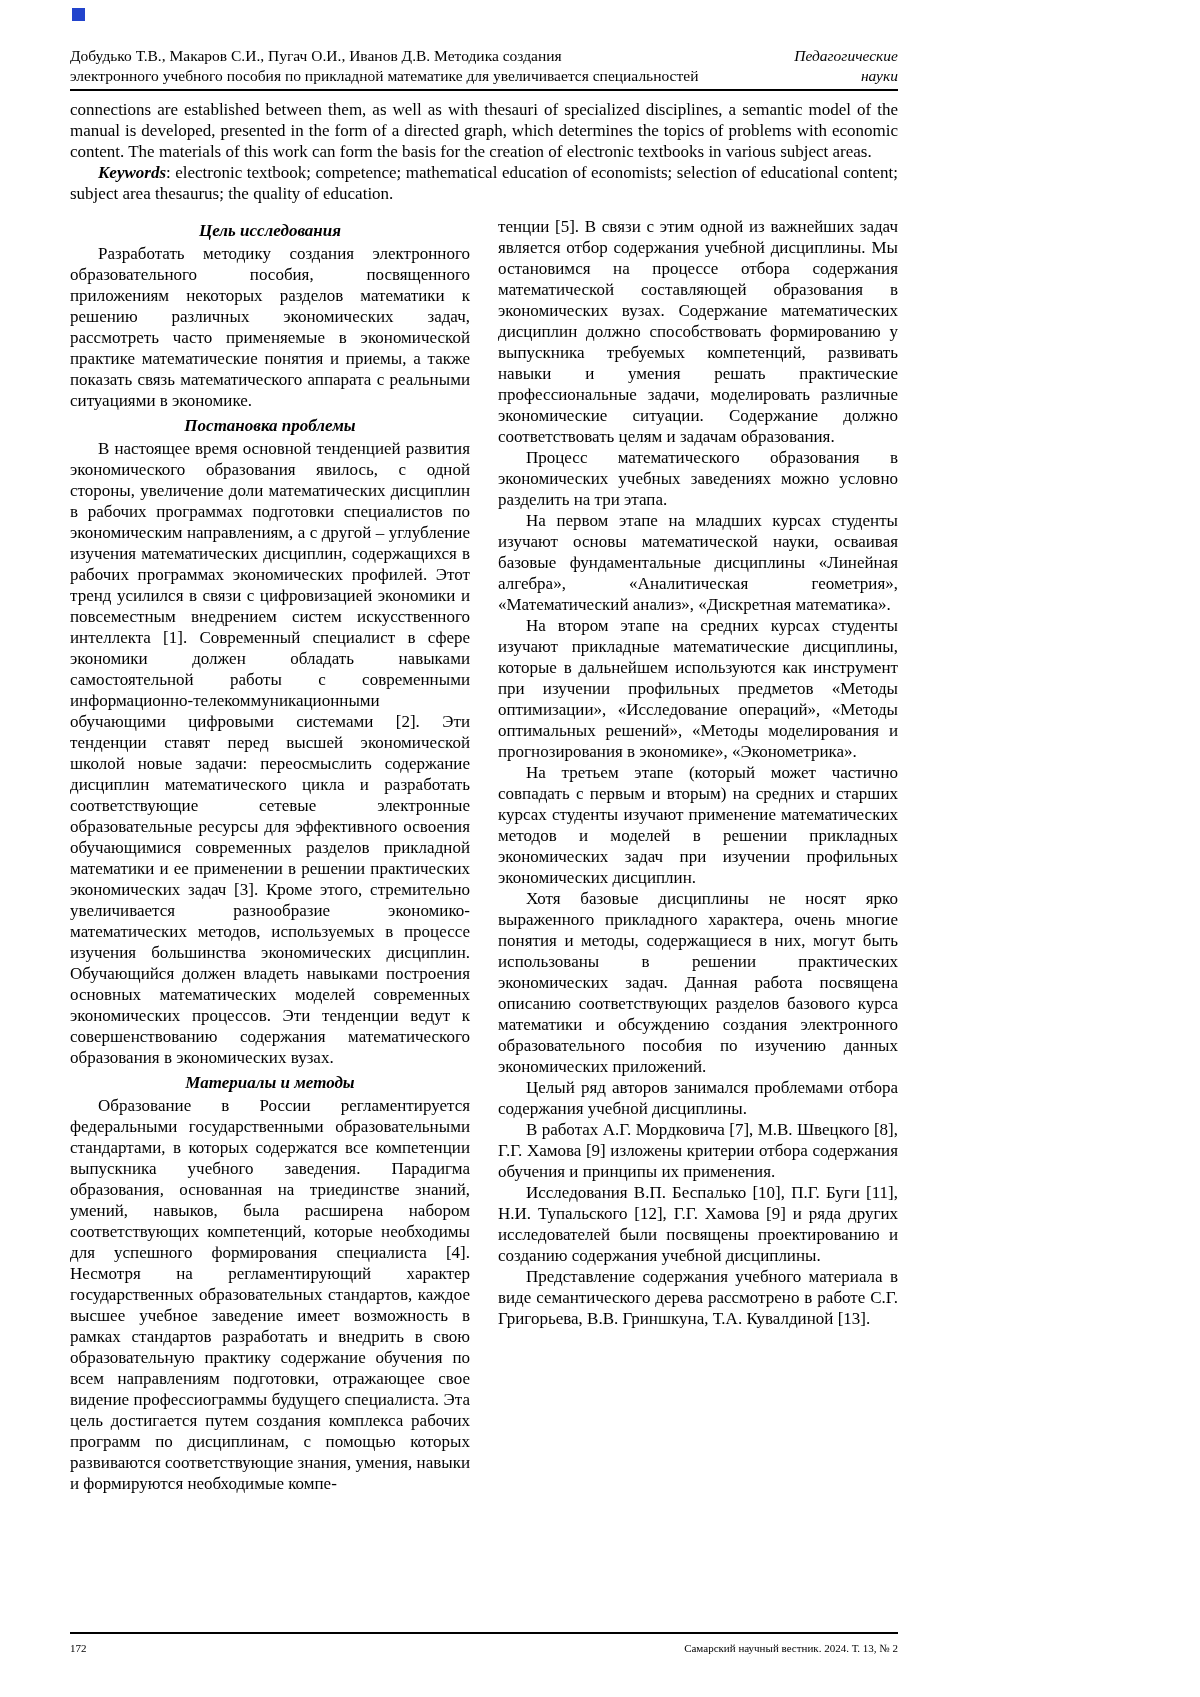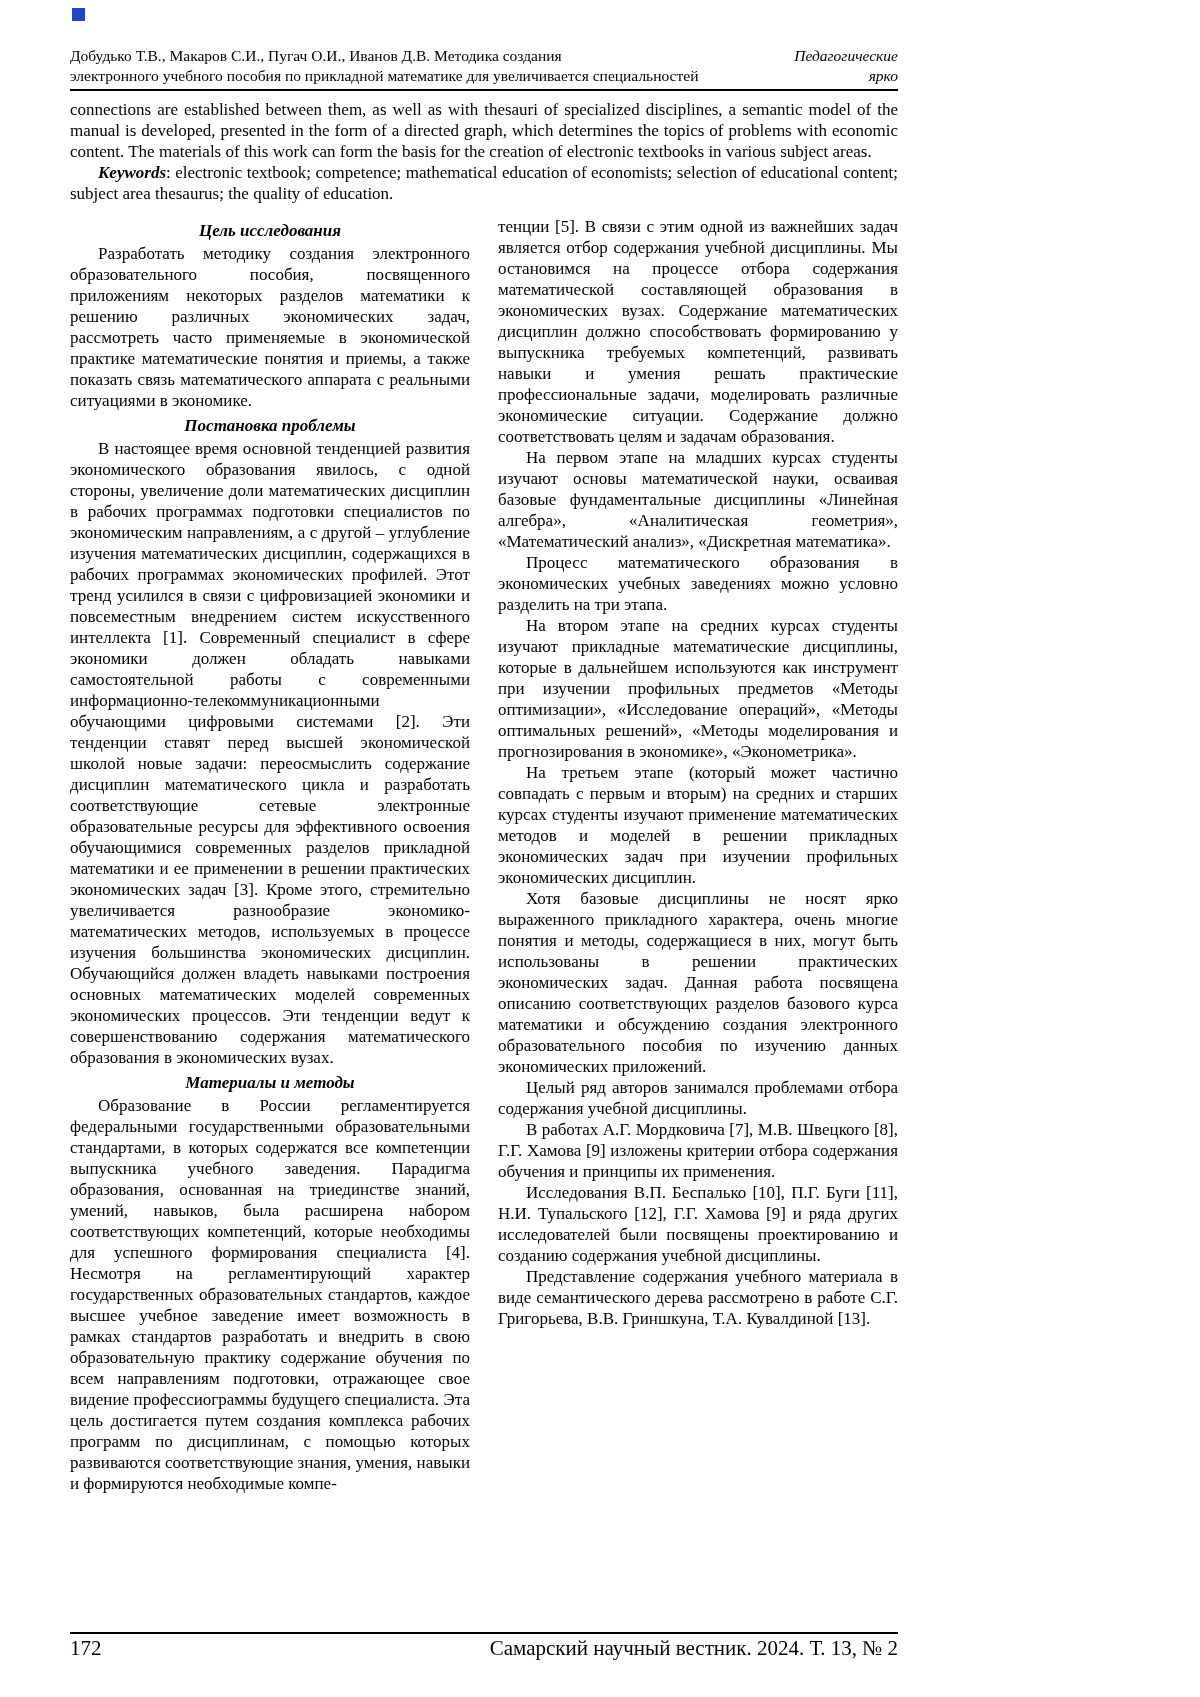--- a/index.html
+++ b/index.html
@@ -58,38 +58,38 @@
     font-weight: bold;
     font-style: italic;
     line-height: 21px;
   }
   footer.page-footer {
     margin-top: auto;
     border-top: 2px solid #000;
     padding-top: 4px;
     display: flex;
     justify-content: space-between;
-    font-size: 21px;
+    font-size: 11px;
   }
 </style>
 </head>
 <body>
 
 <div class="page">
 
   <div class="corner-mark"></div>
 
   <header class="page-header">
     <div class="header-left">
       <div>Добудько Т.В., Макаров С.И., Пугач О.И., Иванов Д.В. Методика создания</div>
       <div>электронного учебного пособия по прикладной математике для увеличивается специальностей</div>
     </div>
     <div class="header-right">
       <div>Педагогические</div>
-      <div>ярко</div>
+      <div>науки</div>
     </div>
   </header>
 
   <section class="abstract">
     <p class="no-indent">connections are established between them, as well as with thesauri of specialized disciplines, a semantic model of the manual is developed, presented in the form of a directed graph, which determines the topics of problems with economic content. The materials of this work can form the basis for the creation of electronic textbooks in various subject areas.</p>
     <p class="indent keywords"><i>Keywords</i><span>: electronic textbook; competence; mathematical education of economists; selection of educational content; subject area thesaurus; the quality of education.</span></p>
   </section>
 
   <main class="columns">
 
@@ -99,22 +99,22 @@
 
       <h3 class="section-heading">Постановка проблемы</h3>
       <p class="indent">В настоящее время основной тенденцией развития экономического образования явилось, с одной стороны, увеличение доли математических дисциплин в рабочих программах подготовки специалистов по экономическим направлениям, а с другой – углубление изучения математических дисциплин, содержащихся в рабочих программах экономических профилей. Этот тренд усилился в связи с цифровизацией экономики и повсеместным внедрением систем искусственного интеллекта [1]. Современный специалист в сфере экономики должен обладать навыками самостоятельной работы с современными информационно-телекоммуникационными обучающими цифровыми системами [2]. Эти тенденции ставят перед высшей экономической школой новые задачи: переосмыслить содержание дисциплин математического цикла и разработать соответствующие сетевые электронные образовательные ресурсы для эффективного освоения обучающимися современных разделов прикладной математики и ее применении в решении практических экономических задач [3]. Кроме этого, стремительно увеличивается разнообразие экономико-математических методов, используемых в процессе изучения большинства экономических дисциплин. Обучающийся должен владеть навыками построения основных математических моделей современных экономических процессов. Эти тенденции ведут к совершенствованию содержания математического образования в экономических вузах.</p>
 
       <h3 class="section-heading">Материалы и методы</h3>
       <p class="indent">Образование в России регламентируется федеральными государственными образовательными стандартами, в которых содержатся все компетенции выпускника учебного заведения. Парадигма образования, основанная на триединстве знаний, умений, навыков, была расширена набором соответствующих компетенций, которые необходимы для успешного формирования специалиста [4]. Несмотря на регламентирующий характер государственных образовательных стандартов, каждое высшее учебное заведение имеет возможность в рамках стандартов разработать и внедрить в свою образовательную практику содержание обучения по всем направлениям подготовки, отражающее свое видение профессиограммы будущего специалиста. Эта цель достигается путем создания комплекса рабочих программ по дисциплинам, с помощью которых развиваются соответствующие знания, умения, навыки и формируются необходимые компе-</p>
     </div>
 
     <div class="col">
       <p class="no-indent">тенции [5]. В связи с этим одной из важнейших задач является отбор содержания учебной дисциплины. Мы остановимся на процессе отбора содержания математической составляющей образования в экономических вузах. Содержание математических дисциплин должно способствовать формированию у выпускника требуемых компетенций, развивать навыки и умения решать практические профессиональные задачи, моделировать различные экономические ситуации. Содержание должно соответствовать целям и задачам образования.</p>
+      <p class="indent">Процесс математического образования в экономических учебных заведениях можно условно разделить на три этапа.</p>
       <p class="indent">На первом этапе на младших курсах студенты изучают основы математической науки, осваивая базовые фундаментальные дисциплины «Линейная алгебра», «Аналитическая геометрия», «Математический анализ», «Дискретная математика».</p>
-      <p class="indent">Процесс математического образования в экономических учебных заведениях можно условно разделить на три этапа.</p>
       <p class="indent">На втором этапе на средних курсах студенты изучают прикладные математические дисциплины, которые в дальнейшем используются как инструмент при изучении профильных предметов «Методы оптимизации», «Исследование операций», «Методы оптимальных решений», «Методы моделирования и прогнозирования в экономике», «Эконометрика».</p>
       <p class="indent">На третьем этапе (который может частично совпадать с первым и вторым) на средних и старших курсах студенты изучают применение математических методов и моделей в решении прикладных экономических задач при изучении профильных экономических дисциплин.</p>
       <p class="indent">Хотя базовые дисциплины не носят ярко выраженного прикладного характера, очень многие понятия и методы, содержащиеся в них, могут быть использованы в решении практических экономических задач. Данная работа посвящена описанию соответствующих разделов базового курса математики и обсуждению создания электронного образовательного пособия по изучению данных экономических приложений.</p>
 
       <p class="indent">Целый ряд авторов занимался проблемами отбора содержания учебной дисциплины.</p>
       <p class="indent">В работах А.Г. Мордковича [7], М.В. Швецкого [8], Г.Г. Хамова [9] изложены критерии отбора содержания обучения и принципы их применения.</p>
       <p class="indent">Исследования В.П. Беспалько [10], П.Г. Буги [11], Н.И. Тупальского [12], Г.Г. Хамова [9] и ряда других исследователей были посвящены проектированию и созданию содержания учебной дисциплины.</p>
       <p class="indent">Представление содержания учебного материала в виде семантического дерева рассмотрено в работе С.Г. Григорьева, В.В. Гриншкуна, Т.А. Кувалдиной [13].</p>
     </div>
 

